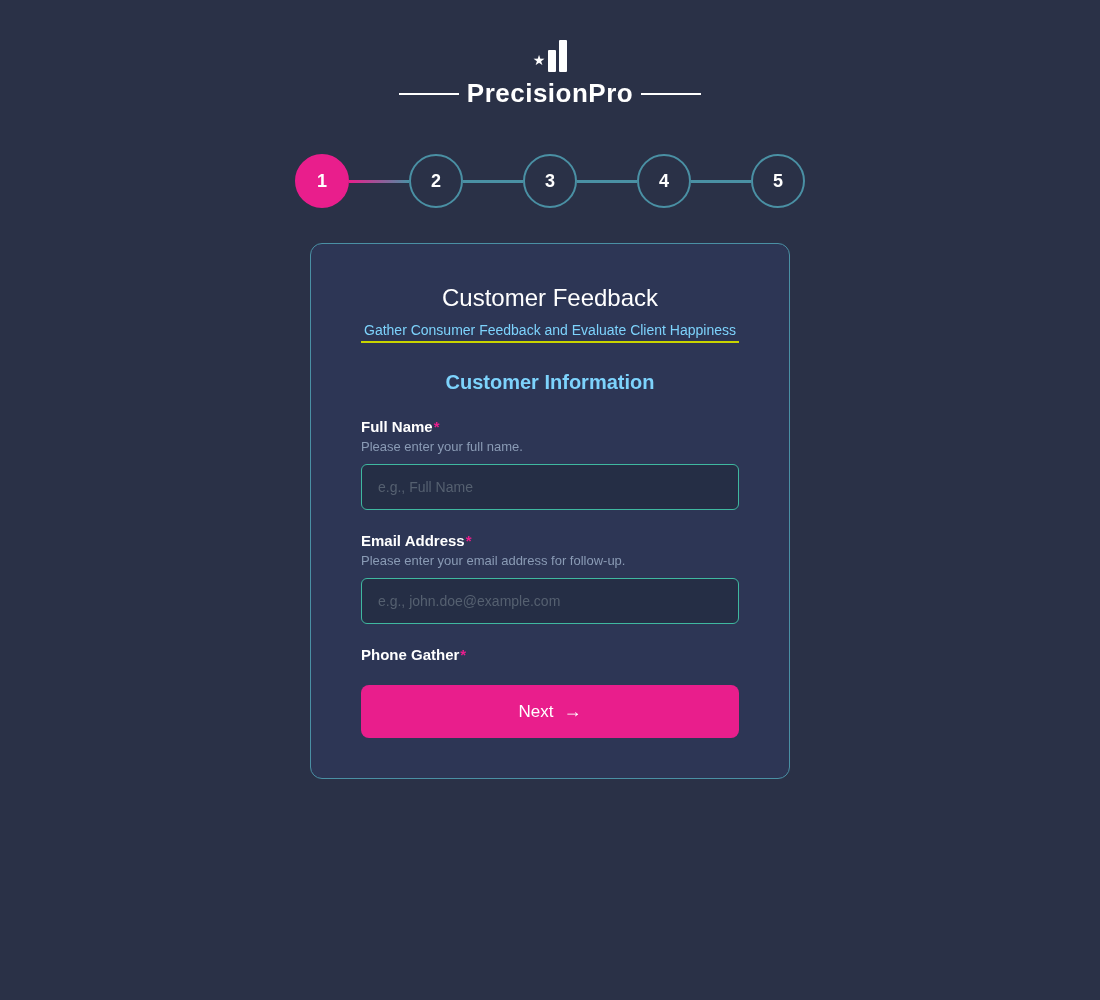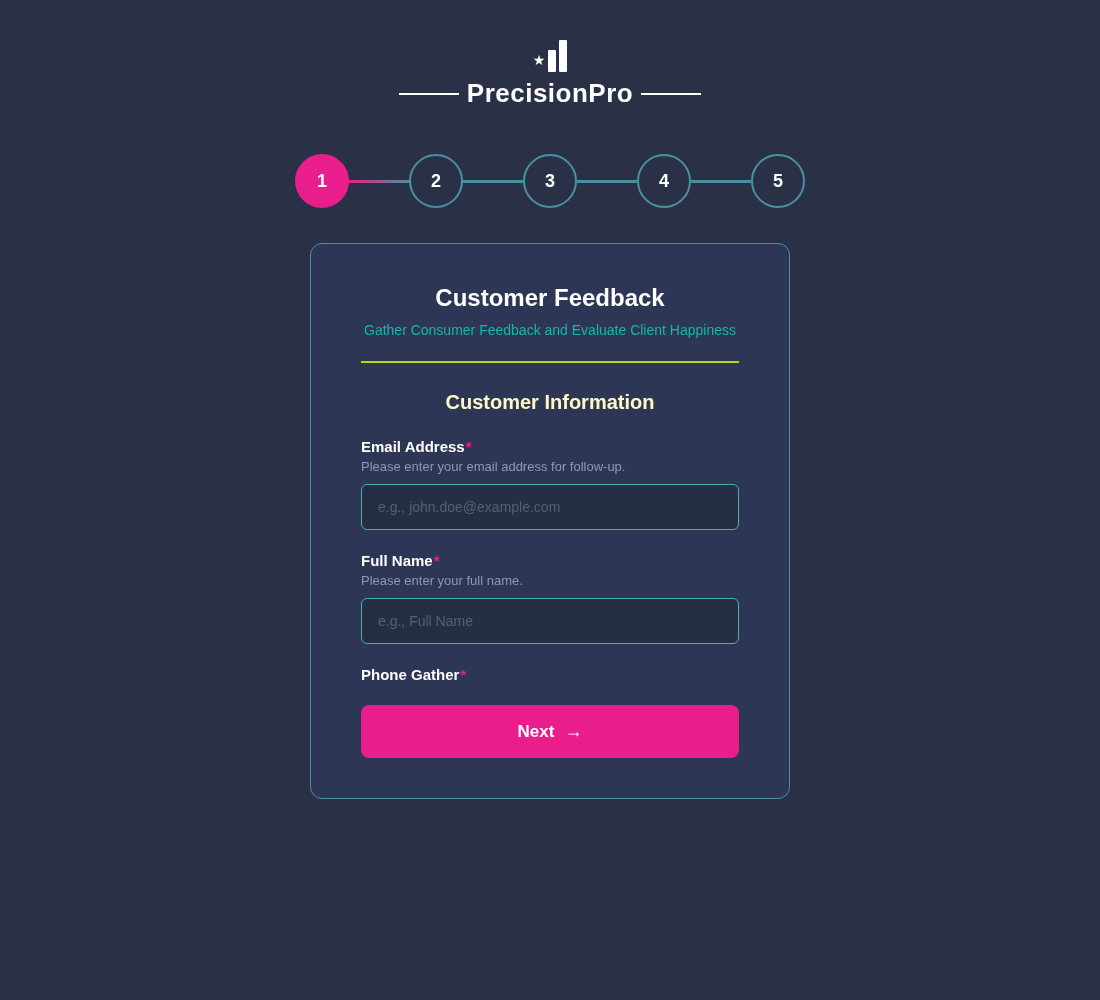--- a/index.html
+++ b/index.html
@@ -114,42 +114,41 @@
       border: 1.5px solid #4a90a4;
       border-radius: 12px;
       margin-top: 35px;
       padding: 40px 50px 40px 50px;
     }
 
     .card-title {
       text-align: center;
       color: white;
       font-size: 24px;
-      font-weight: 700;
+      font-weight: 400;
       margin-bottom: 8px;
     }
 
     .card-subtitle {
       text-align: center;
-      color: #14b8a6;
+      color: #7dd3fc;
       font-size: 14px;
       line-height: 1.5;
-      margin-bottom: 20px;
     }
 
     .card-divider {
       width: 100%;
       height: 2px;
       background: #c8d400;
       margin-bottom: 28px;
     }
 
     .section-title {
       text-align: center;
-      color: #fef9c3;
+      color: #7dd3fc;
       font-size: 20px;
       font-weight: 700;
       margin-bottom: 24px;
     }
 
     .field-group {
       margin-bottom: 22px;
     }
 
     .field-label {
@@ -188,21 +187,21 @@
     .next-btn {
       display: flex;
       align-items: center;
       justify-content: center;
       gap: 10px;
       width: 100%;
       padding: 16px;
       background: #e91e8c;
       color: white;
       font-size: 17px;
-      font-weight: 700;
+      font-weight: 400;
       border: none;
       border-radius: 8px;
       cursor: pointer;
       margin-top: 10px;
     }
 
     .arrow-icon {
       font-size: 18px;
     }
   </style>
@@ -243,39 +242,39 @@
     <span>5</span>
   </div>
 </div>
 
 <div class="card">
   <h1 class="card-title">Customer Feedback</h1>
   <p class="card-subtitle">Gather Consumer Feedback and Evaluate Client Happiness</p>
   <div class="card-divider"></div>
 
   <h2 class="section-title">Customer Information</h2>
+
+  <div class="field-group">
+    <div class="field-label">
+      <span>Full Name</span><span class="required">*</span>
+    </div>
+    <div class="field-hint">Please enter your full name.</div>
+    <input class="field-input" type="text" placeholder="e.g., Full Name" style="">
+  </div>
 
   <div class="field-group">
     <div class="field-label">
       <span>Email Address</span><span class="required">*</span>
     </div>
     <div class="field-hint">Please enter your email address for follow-up.</div>
     <input class="field-input" type="email" placeholder="e.g., john.doe@example.com" style="">
   </div>
 
   <div class="field-group">
     <div class="field-label">
-      <span>Full Name</span><span class="required">*</span>
-    </div>
-    <div class="field-hint">Please enter your full name.</div>
-    <input class="field-input" type="text" placeholder="e.g., Full Name" style="">
-  </div>
-
-  <div class="field-group">
-    <div class="field-label">
       <span>Phone Gather</span><span class="required">*</span>
     </div>
   </div>
 
   <button class="next-btn">
     <span>Next</span>
     <span class="arrow-icon">→</span>
   </button>
 </div>
 

